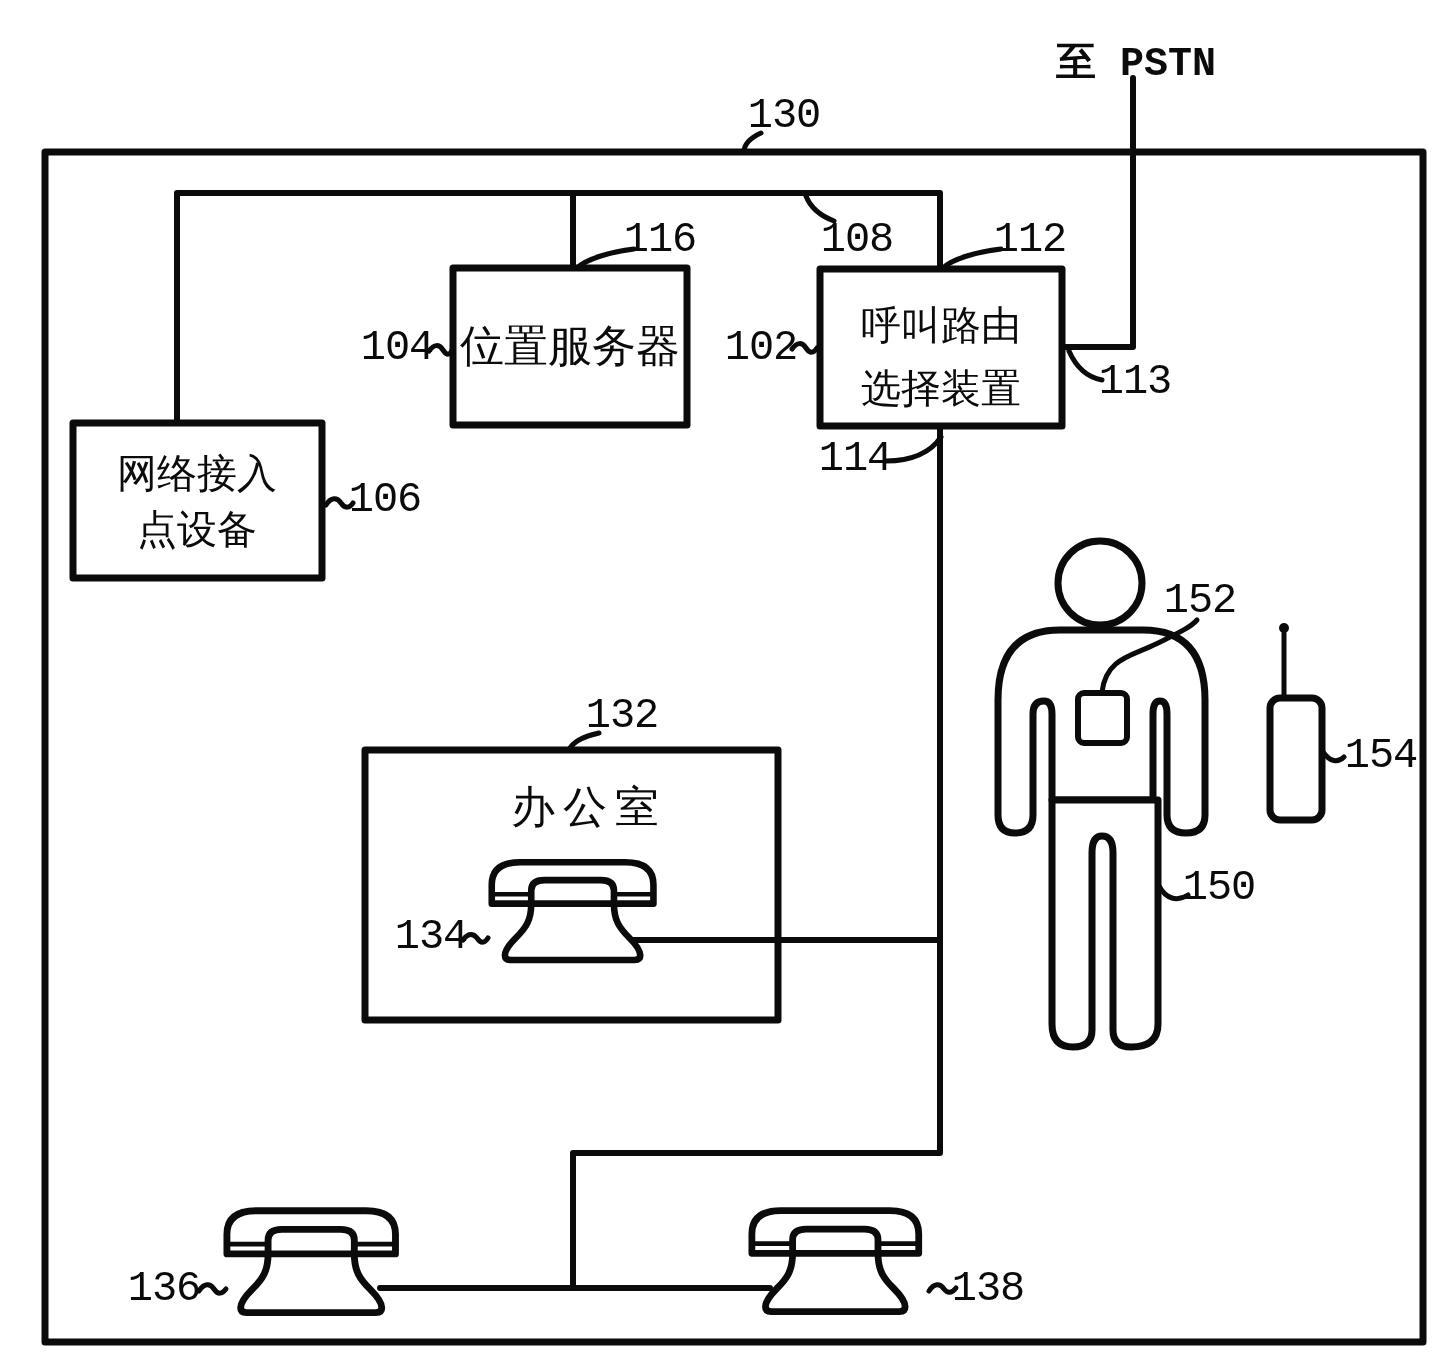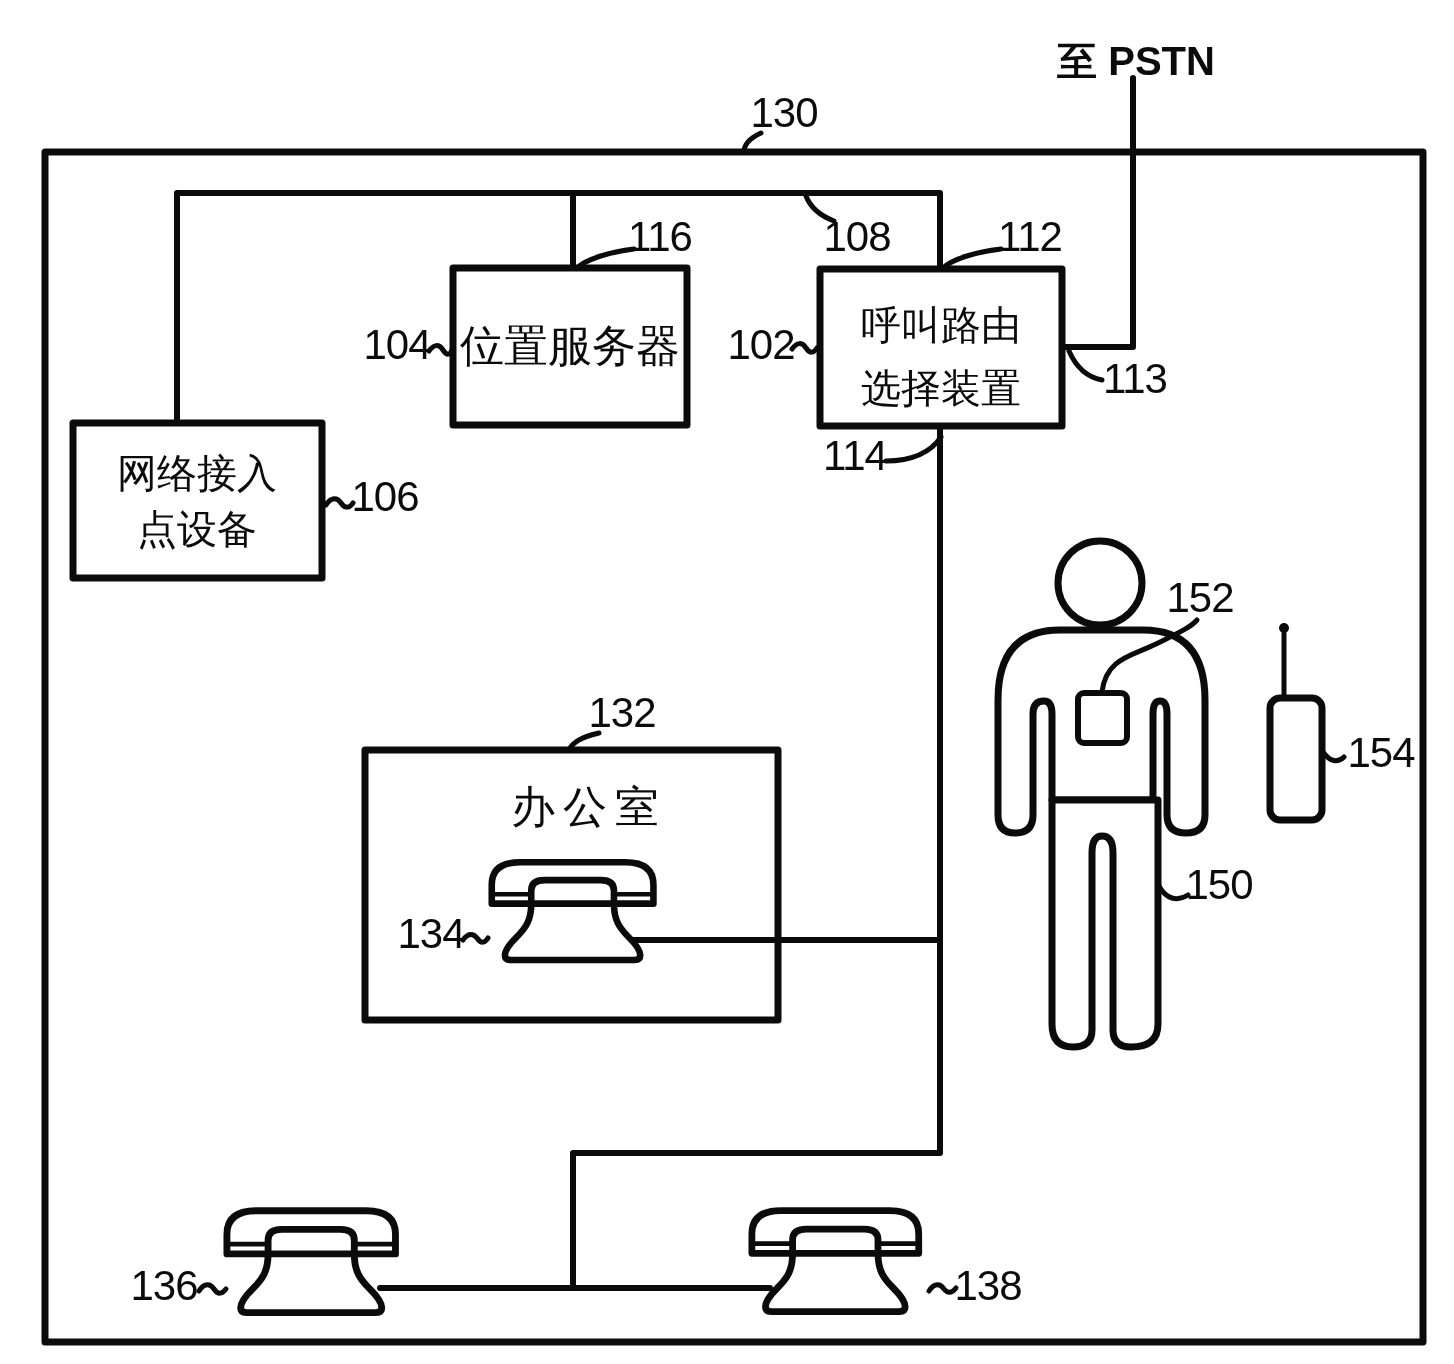--- a/index.html
+++ b/index.html
@@ -1,20 +1,20 @@
 <!DOCTYPE html>
 <html><head>
 <meta charset="utf-8">
 <style>
   html,body{margin:0;padding:0;background:#ffffff;}
   .stage{
     position:relative;
     width:1454px;height:1364px;
     background:#ffffff;
-    font-family:Liberation Sans, sans-serif;
+    font-family:Liberation Mono, monospace;
     overflow:hidden;
   }
   svg{display:block;}
   .ink-stroke{stroke:#0b0b0b;fill:none;stroke-linecap:round;stroke-linejoin:round;}
   .box{fill:#ffffff;stroke:#0b0b0b;stroke-linejoin:round;}
   .whitefill{fill:#ffffff;stroke:#0b0b0b;stroke-linejoin:round;stroke-linecap:round;}
   text{fill:#0b0b0b;}
   .ref-num{font-size:42px;letter-spacing:-1px;}
   .cjk{font-size:40px;}
   .cjk-lg{font-size:44px;}

